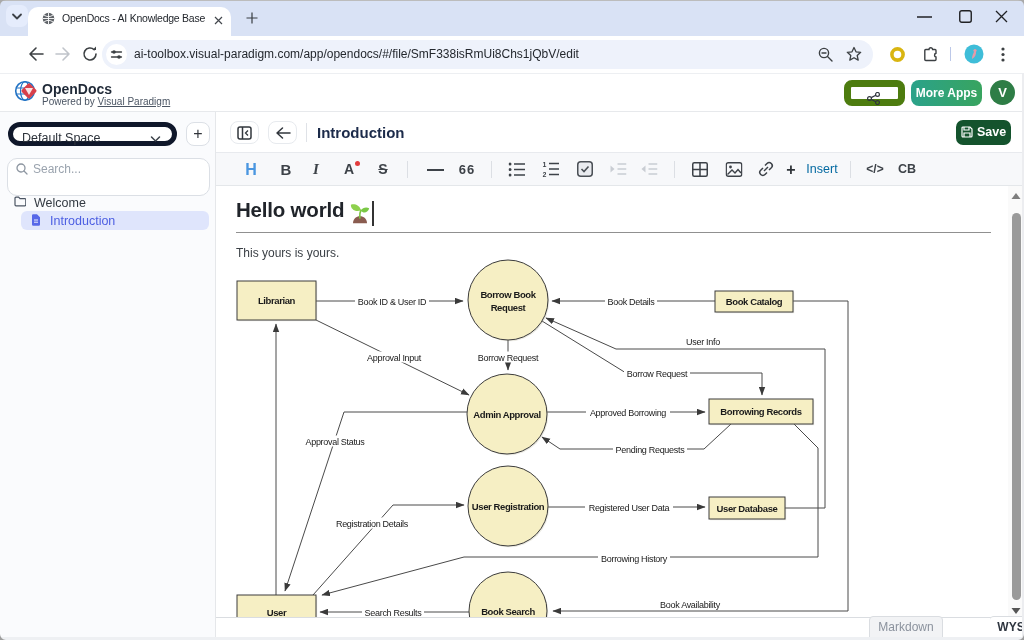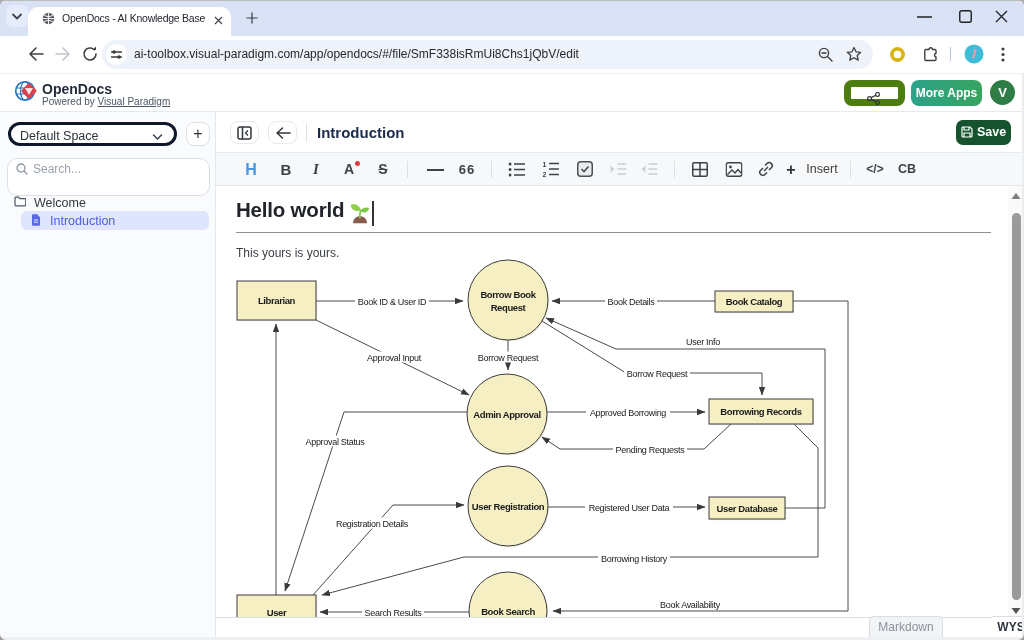--- a/index.html
+++ b/index.html
@@ -13,21 +13,21 @@
 #siteico{left:106px;top:44px;width:21px;height:21px;border-radius:50%;background:#fff;}
 #url{left:134px;top:47px;font-size:12px;color:#24282e;}
 #apphead{left:0;top:73px;width:1024px;height:39px;background:#fff;border-top:1px solid #edeff2;border-bottom:1px solid #e7e9ec;}
 #appname{left:42px;top:81px;font-size:14px;font-weight:bold;color:#1f2937;}
 #powered{left:42px;top:96px;font-size:10px;color:#4b5563;}
 .hbtn{top:80px;height:26px;border-radius:8px;font-size:12px;font-weight:bold;}
 #share{left:844px;width:61px;background:#fff;border:7px solid #4d7c0f;color:#2f353d;text-align:center;line-height:24px;}
 #moreapps{left:911px;width:71px;background:linear-gradient(90deg,#2ba28a,#38a45f);color:#fff;text-align:center;line-height:26px;}
 #vav{left:990px;top:80px;width:25px;height:25px;border-radius:50%;background:#2e7d46;color:#fff;font-size:13px;font-weight:bold;text-align:center;line-height:25px;}
 #sidebar{left:0;top:112px;width:216px;height:525px;background:#fafbfd;border-right:1px solid #e5e7ea;}
-#spsel{left:8px;top:122px;width:169px;height:24px;background:#fff;border:3px solid #0f172a;border-radius:12px;font-size:12.5px;color:#2d333b;line-height:22px;padding-left:9px;}
+#spsel{left:8px;top:122px;width:169px;height:24px;background:#fff;border:5px solid #0f172a;border-radius:12px;font-size:12.5px;color:#2d333b;line-height:22px;padding-left:9px;}
 #spplus{left:186px;top:122px;width:24px;height:24px;background:#fff;border:1px solid #dce0e6;border-radius:8px;text-align:center;color:#30343a;font-size:16px;line-height:21px;}
 #search{left:7px;top:158px;width:203px;height:38px;background:#fff;border:1px solid #dbdfe5;border-radius:10px;font-size:12px;color:#9aa3ae;line-height:20px;padding-left:25px;}
 #welcome{left:34px;top:196px;font-size:12.5px;color:#333a42;}
 #intro{left:21px;top:211px;width:188px;height:19px;background:#dfe5fc;border-radius:6px;}
 #introtxt{left:50px;top:214px;font-size:12.5px;color:#4c5ee2;}
 #dochead{left:216px;top:112px;width:806px;height:41px;background:#fff;border-bottom:1px solid #e8eaee;}
 .iconbtn{top:121px;width:29px;height:23px;background:#fff;border:1px solid #e7eaee;border-radius:8px;text-align:center;}
 #dtitle{left:317px;top:124px;font-size:15px;font-weight:bold;color:#1c2b4a;}
 #save{left:956px;top:120px;width:55px;height:25px;background:#14532d;border-radius:7px;color:#fff;font-size:12.5px;font-weight:bold;text-align:center;line-height:25px;}
 #toolbar{left:216px;top:153px;width:806px;height:33px;background:#f7f8fa;border-bottom:1px solid #e4e7ea;}
@@ -233,21 +233,21 @@
     <path d="M2 12.5l4.5-4.5 3 3 3-3.5 3 3.5" fill="none" stroke="#3d4248" stroke-width="1.4"></path>
   </svg>
 <svg class="tsvg" style="left:766px;top:161px" width="16" height="16" viewBox="0 0 16 16">
     <g fill="none" stroke="#3d4248" stroke-width="1.5">
       <path d="M7 4.5L9 2.5a3 3 0 0 1 4.3 4.3L11 9"></path>
       <path d="M9 11.5l-2 2A3 3 0 0 1 2.7 9.2L5 7"></path>
       <path d="M6 10l4-4"></path>
     </g>
   </svg>
 <div class="ti" style="left:791px;font-size:16px;font-weight:bold;color:#2e3338">+</div>
-<div class="ti" style="left:822px;font-size:12.5px;color:#404040">Insert</div>
+<div class="ti" style="left:822px;font-size:12.5px;color:#0369a1">Insert</div>
 <div class="tsep" style="left:850px"></div>
 <div class="ti" style="left:875px;font-size:12px;font-weight:bold;color:#3d4248">&lt;/&gt;</div>
 <div class="ti" style="left:907px;font-size:12.5px;font-weight:bold;color:#3d4248">CB</div>
 
 <div class="abs" id="editor"></div>
 <div class="abs" id="hello">Hello world</div>
 <svg class="abs" style="left:350px;top:203px" width="20" height="21" viewBox="0 0 20 21">
     <path d="M3 20.3C3.2 15.5 6.2 13.3 10 13.3C13.8 13.3 16.8 15.5 17 20.3z" fill="#8a5c50"></path>
     <path d="M10.9 7.2C10 9 9.6 11.5 9.8 15" stroke="#7cc242" stroke-width="1.7" fill="none" stroke-linecap="round"></path>
     <path d="M11 7.5C9.5 1.8 4.3 0.5 0.9 1.7 0.6 5.6 4.5 9.3 11 7.5z" fill="#8ed14d"></path>

